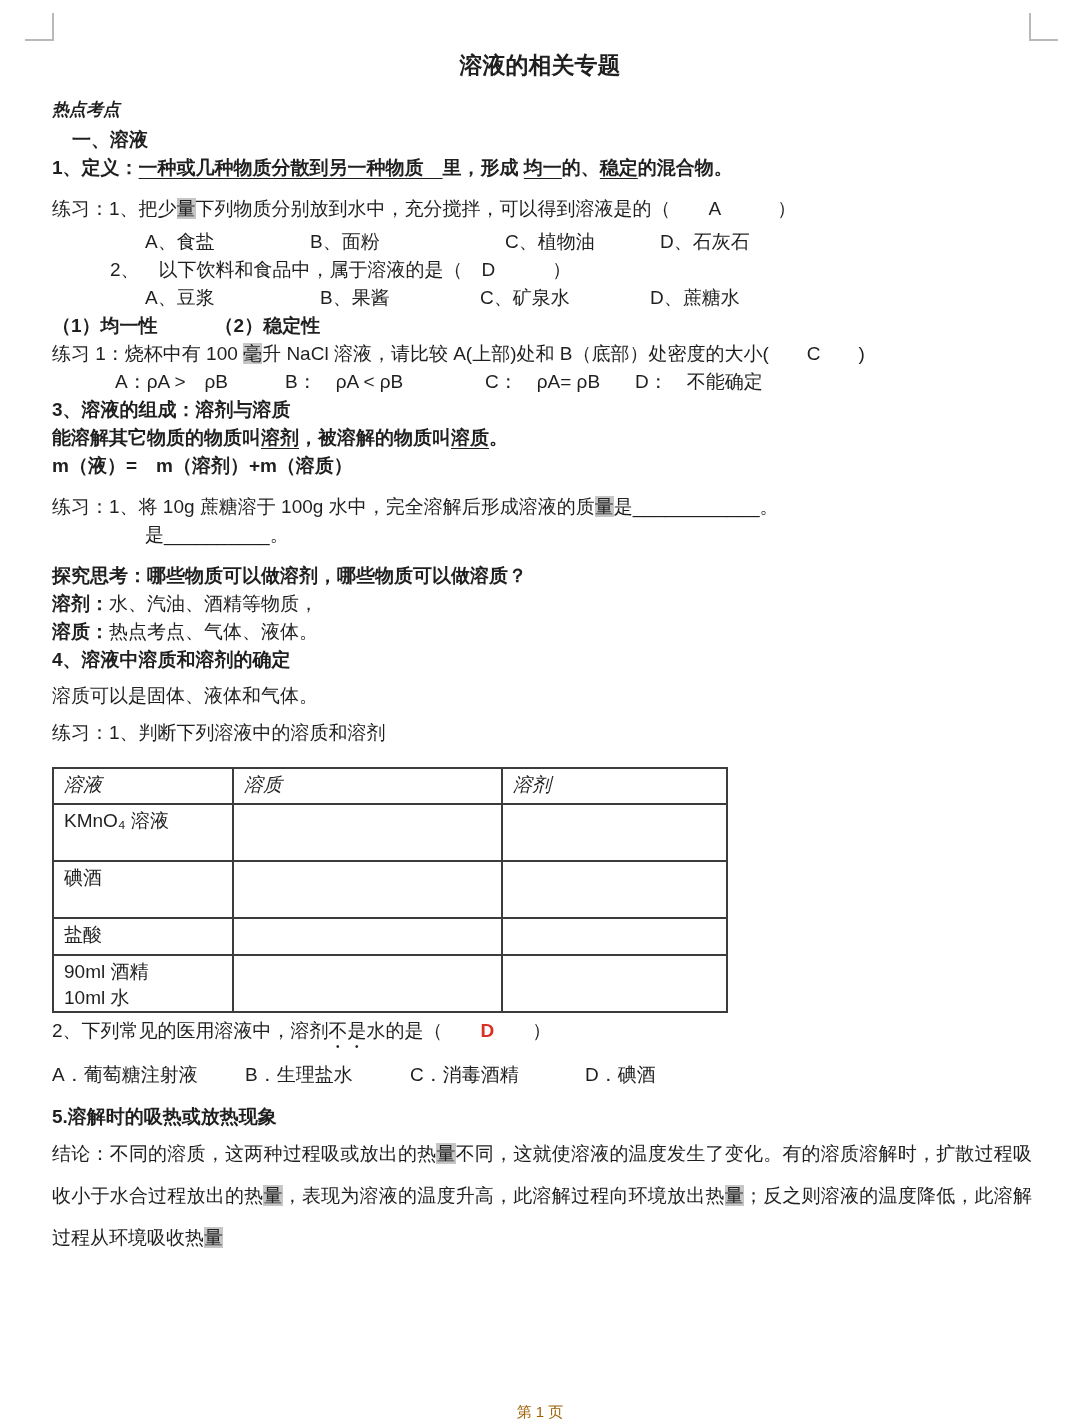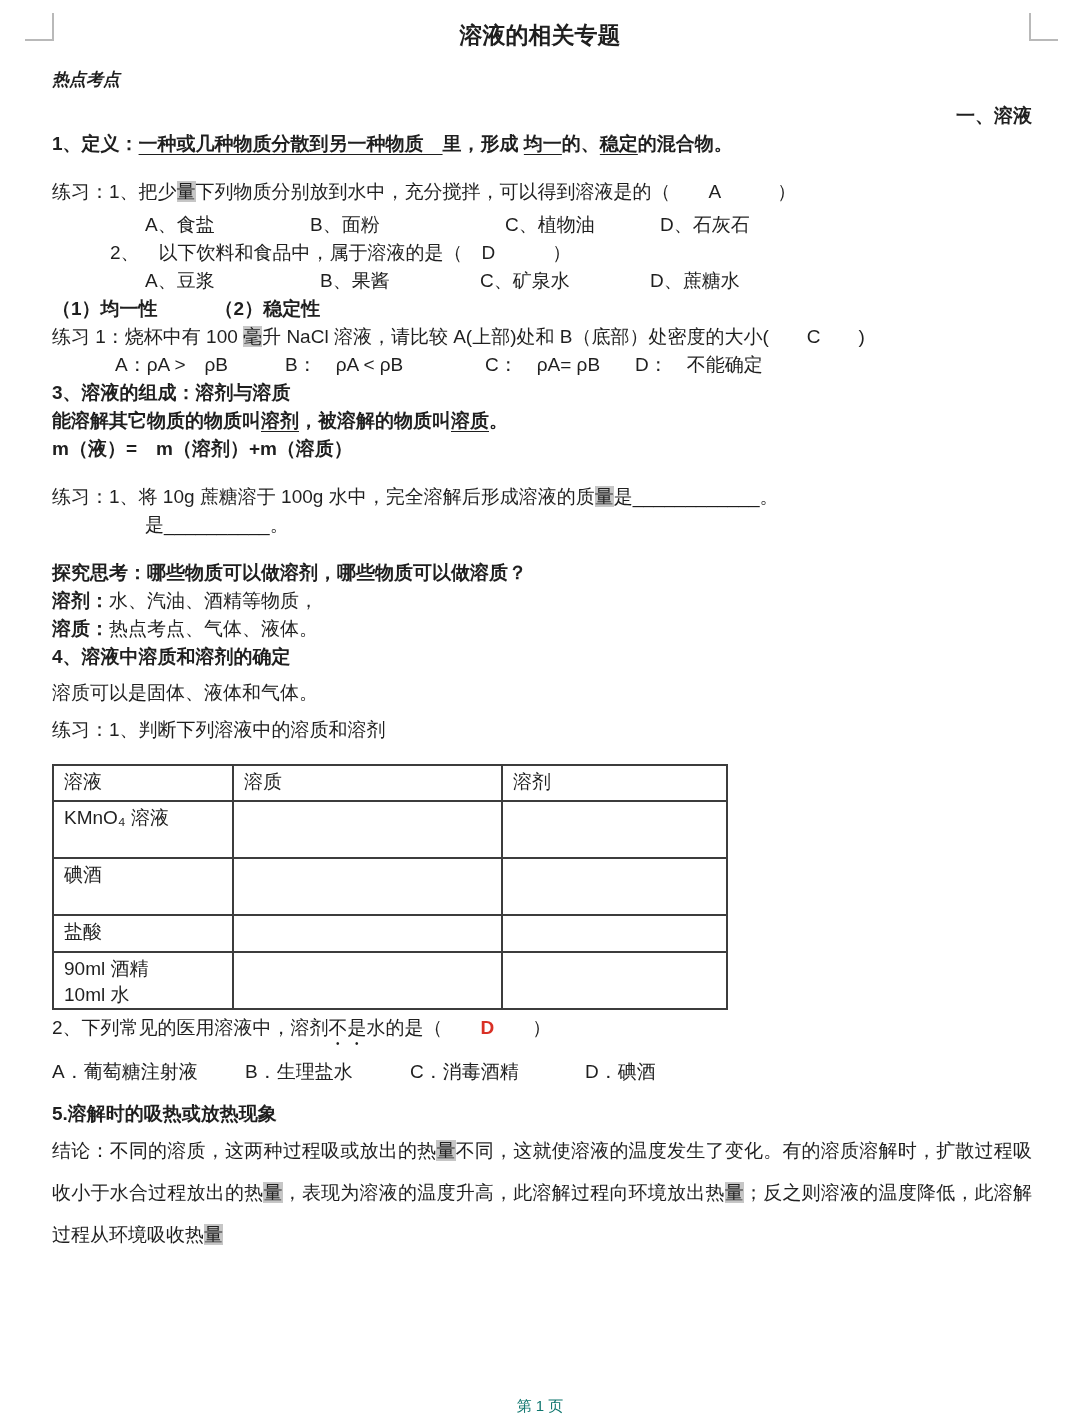--- a/index.html
+++ b/index.html
@@ -10,31 +10,31 @@
     overflow:hidden;
     font-family:"Liberation Sans","DejaVu Sans",sans-serif;
     color:#1f1f1f;
   }
   
   .corner{position:absolute;width:27px;height:26px;border:0 solid #b9b9b9;}
   .corner-tl{left:25px;top:13px;border-right-width:2px;border-bottom-width:2px;}
   .corner-tr{left:1029px;top:13px;border-left-width:2px;border-bottom-width:2px;}
 
   .title{
-    margin:20px 0 0 0;
+    margin:50px 0 0 0;
     text-align:center;
     font-size:23px;line-height:30px;
     font-weight:700;
   }
   .content{margin:0 48px 0 52px;}
   .line{font-size:19px;line-height:28px;}
   .b{font-weight:700;}
   .hot{margin-top:16px;font-size:17px;line-height:28px;font-weight:700;font-style:italic;}
-  .sec1{padding-left:20px;margin-top:8px;text-align:right;}
-  .mt6{margin-top:20px;}
+  .sec1{padding-left:20px;margin-top:2px;}
+  .mt6{margin-top:13px;}
   .mt5{margin-top:5px;}
   .mt8{margin-top:8px;}
   .mt9{margin-top:9px;}
   .mt14{margin-top:14px;}
   .ind1{padding-left:58px;}
   .ind2{padding-left:93px;}
   .u{text-decoration:underline;text-underline-offset:4px;white-space:pre-wrap;}
   .emph{
     -webkit-text-emphasis:dot;text-emphasis:dot;
     -webkit-text-emphasis-position:under;text-emphasis-position:under right;
@@ -67,34 +67,34 @@
     table-layout:fixed;
     width:674px;
   }
   table.sol td{
     border:2px solid #3c3c3c;
     vertical-align:top;
     padding:3px 4px 0 10px;
     font-size:19px;line-height:26px;
   }
   .c1{width:180px;} .c2{width:269px;} .c3{width:225px;}
-  .rh{height:36px;} .r1{height:57px;} .r2{height:57px;} .r3{height:37px;} .r4{height:56px;}
+  .rh{height:36px;font-style:italic;} .r1{height:57px;} .r2{height:57px;} .r3{height:37px;} .r4{height:56px;}
 
   .para{
     font-size:19px;
     text-align:justify;
     margin:0;
   }
   .para-body{line-height:50px;margin-top:4px;}
   .para-conc{line-height:42px;margin-top:2px;}
 
   .footer{
-    position:absolute;left:0;right:0;bottom:12px;
+    position:absolute;left:0;right:0;bottom:6px;
     text-align:center;
-    font-size:15px;color:#0f766e;
+    font-size:15px;color:#a16207;
   }
 </style>
 </head>
 <body>
 
 <div class="page">
   <div class="corner corner-tl"></div>
   <div class="corner corner-tr"></div>
 
   <h1 class="title">溶液的相关专题</h1>

